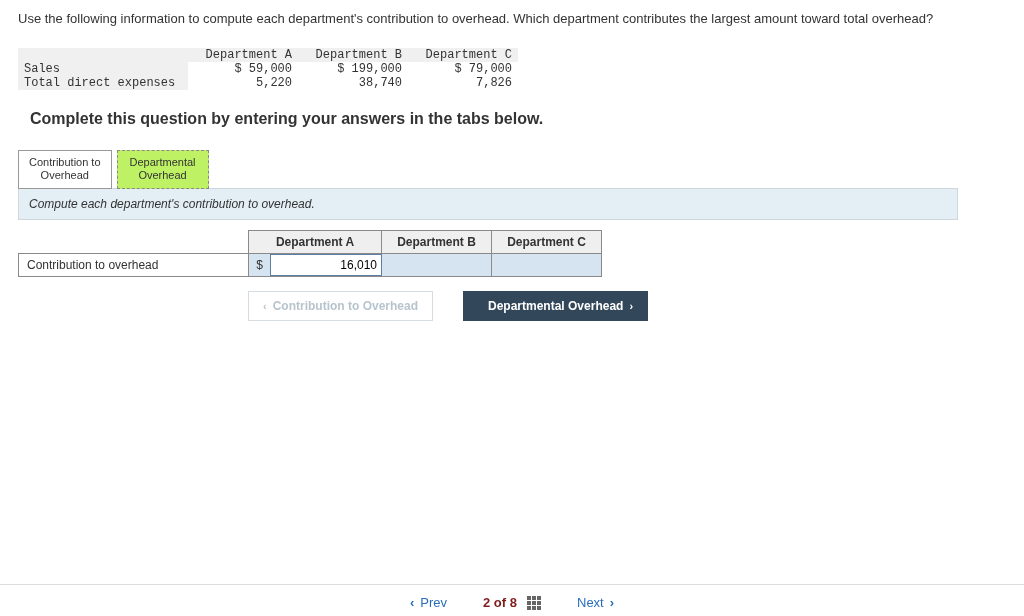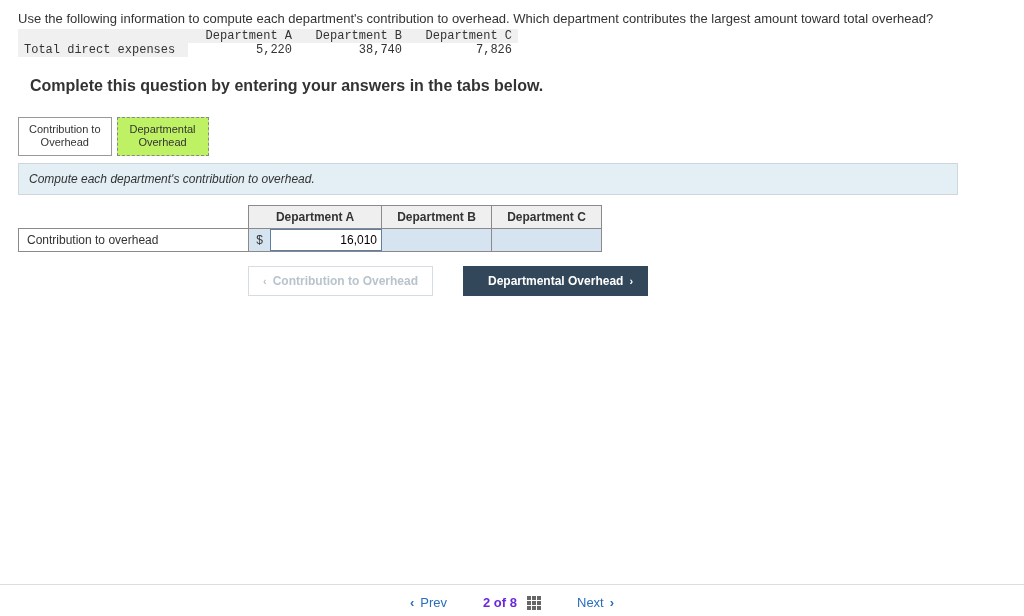--- a/index.html
+++ b/index.html
@@ -6,30 +6,30 @@
     body {
       font-family: Arial, Helvetica, sans-serif;
       font-size: 13px;
       color: #333;
       background: #fff;
       padding: 10px 18px;
       width: 1024px;
       height: 616px;
       position: relative;
     }
-    .question-text { font-size: 13px; line-height: 1.4; margin-bottom: 1px; max-width: 960px; }
+    .question-text { font-size: 13px; line-height: 1.4; margin-bottom: 20px; max-width: 960px; }
     .data-table { font-family: "Courier New", monospace; font-size: 12px; border-collapse: collapse; margin-bottom: 20px; }
     .data-table td { padding: 0 6px; white-space: pre; }
     .data-table .hdr td { border-bottom: none; }
     .data-table td.num { text-align: right; min-width: 110px; }
     .data-table td.lbl { min-width: 170px; }
     .data-table .shade { background: #f0f0f0; }
     .instruction-bold { font-weight: bold; font-size: 16px; margin: 16px 0 22px 12px; }
 
-    .tabs-row { display: flex; gap: 5px; margin-bottom: 8px; }
+    .tabs-row { display: flex; gap: 5px; margin-bottom: 0; }
     .tab {
       border: 1px dashed #888;
       padding: 5px 10px;
       font-size: 11px;
       text-align: center;
       line-height: 1.2;
       cursor: pointer;
       background: #bef264;
       min-width: 92px;
     }
@@ -69,36 +69,42 @@
     .chev { font-size:11px; }
 
     .footer-nav {
       position: absolute; bottom: 6px; left: 0; right: 0;
       border-top: 1px solid #ddd; padding-top: 10px;
       display:flex; justify-content:center; align-items:center; gap: 36px;
       font-size: 13px;
     }
     .footer-link { color:#2a6ebb; cursor:pointer; display:flex; align-items:center; gap:6px; font-weight:500;}
     .footer-link .fch { font-weight:bold; }
-    .page-ind { color:#6d28d9; font-weight:bold; display:flex; align-items:center; gap:10px;}
+    .page-ind { color:#7f1d1d; font-weight:bold; display:flex; align-items:center; gap:10px;}
     .grid-icon { width:14px; height:14px; display:inline-grid; grid-template-columns:repeat(3,1fr); grid-template-rows:repeat(3,1fr); gap:1px; }
     .grid-icon span { background:#666; }
   </style>
 </head>
 <body>
 
 <div class="question-text">Use the following information to compute each department's contribution to overhead. Which department contributes the largest amount toward total overhead?</div>
 
 <table class="data-table">
   <tbody>
       <tr class="hdr">
     <td class="lbl shade"></td>
     <td class="num shade">Department A</td>
     <td class="num shade">Department B</td>
     <td class="num shade">Department C</td>
+  </tr>
+  <tr>
+    <td class="lbl shade">Sales</td>
+    <td class="num">$ 59,000</td>
+    <td class="num">$ 199,000</td>
+    <td class="num">$ 79,000</td>
   </tr>
   <tr>
     <td class="lbl shade">Total direct expenses</td>
     <td class="num">5,220</td>
     <td class="num">38,740</td>
     <td class="num">7,826</td>
   </tr>
 </tbody>
   </table>
 

